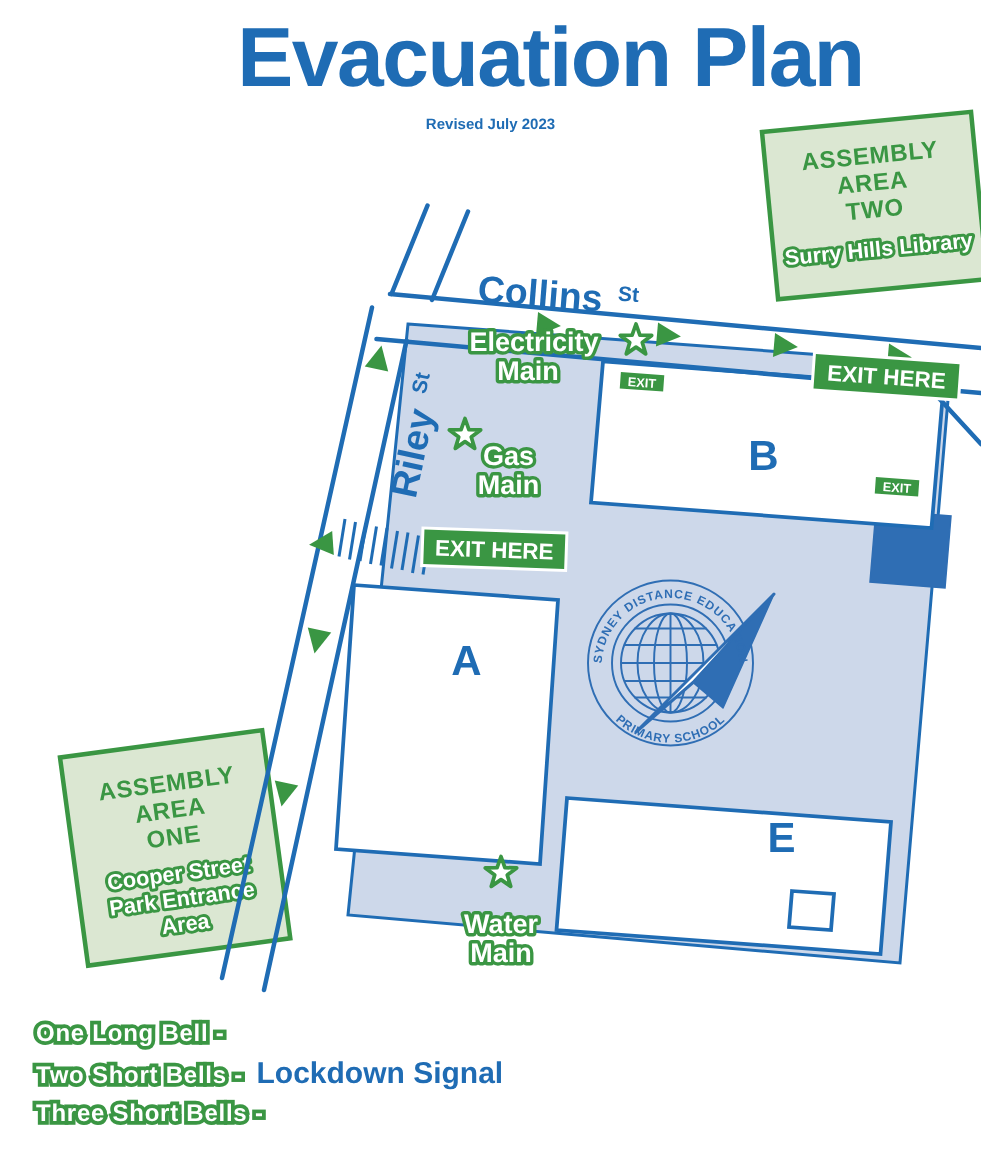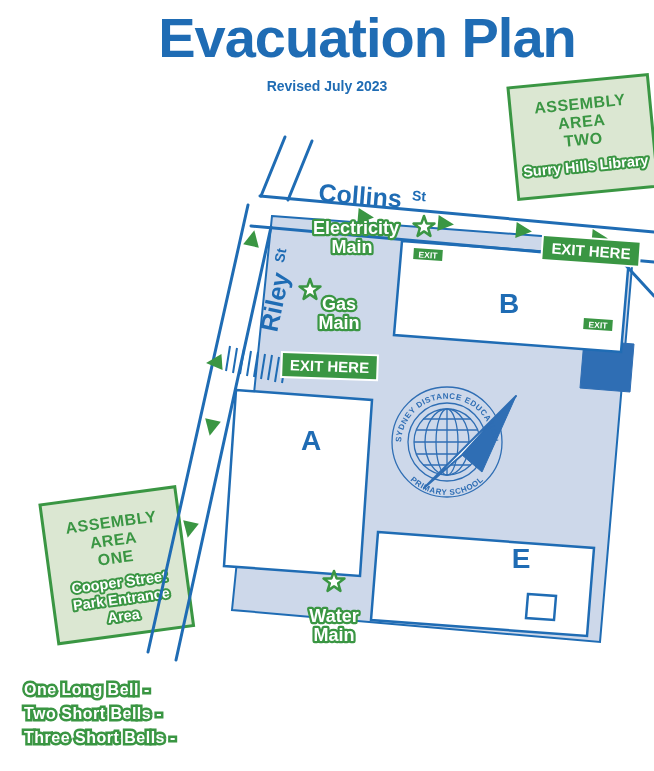--- a/index.html
+++ b/index.html
@@ -1,21 +1,21 @@
 <!DOCTYPE html>
 <html><head>
 <meta charset="utf-8">
 <style>
   html,body{margin:0;padding:0;background:#fff;}
   .page{position:relative;width:654px;height:771px;background:#fff;overflow:hidden;
         font-family:"Liberation Sans","DejaVu Sans",sans-serif;}
   .title{position:absolute;top:10px;left:0;width:100%;text-align:center;
          font-size:56px;font-weight:bold;color:#1f6cb4;letter-spacing:-1px;line-height:1;padding-left:40px;}
   .revised{position:absolute;top:78px;left:0;width:100%;text-align:center;
-           font-size:14px;font-weight:bold;color:#1f6cb4;}
+           font-size:10px;font-weight:bold;color:#1f6cb4;}
   svg.map{position:absolute;left:0;top:0;}
 
   
   .st-blue{stroke:#1f6cb4;stroke-width:3;fill:none;stroke-linecap:round;}
   .cross{stroke:#1f6cb4;stroke-width:2;fill:none;}
   .campus{fill:#cdd8ea;stroke:#1f6cb4;stroke-width:2;}
   .bldg{fill:#ffffff;stroke:#1f6cb4;stroke-width:2.5;}
   .darkblk{fill:#2f6eb4;stroke:#2f6eb4;}
   .lbl-bldg{fill:#1f6cb4;font-size:28px;font-weight:bold;text-anchor:middle;}
   .street-name{fill:#1f6cb4;font-weight:bold;font-size:25px;}
@@ -189,20 +189,21 @@
       <span class="bell">
         <span class="back" aria-hidden="true">One Long Bell -</span>
         <span class="front">One Long Bell -</span>
       </span>
     </div>
     <div class="legend-row">
       <span class="bell">
         <span class="back" aria-hidden="true">Two Short Bells -</span>
         <span class="front">Two Short Bells -</span>
       </span>
+      <span class="signal">Lockdown Signal</span>
     </div>
     <div class="legend-row">
       <span class="bell">
         <span class="back" aria-hidden="true">Three Short Bells -</span>
         <span class="front">Three Short Bells -</span>
       </span>
     </div>
   </div>
 
 </div>

